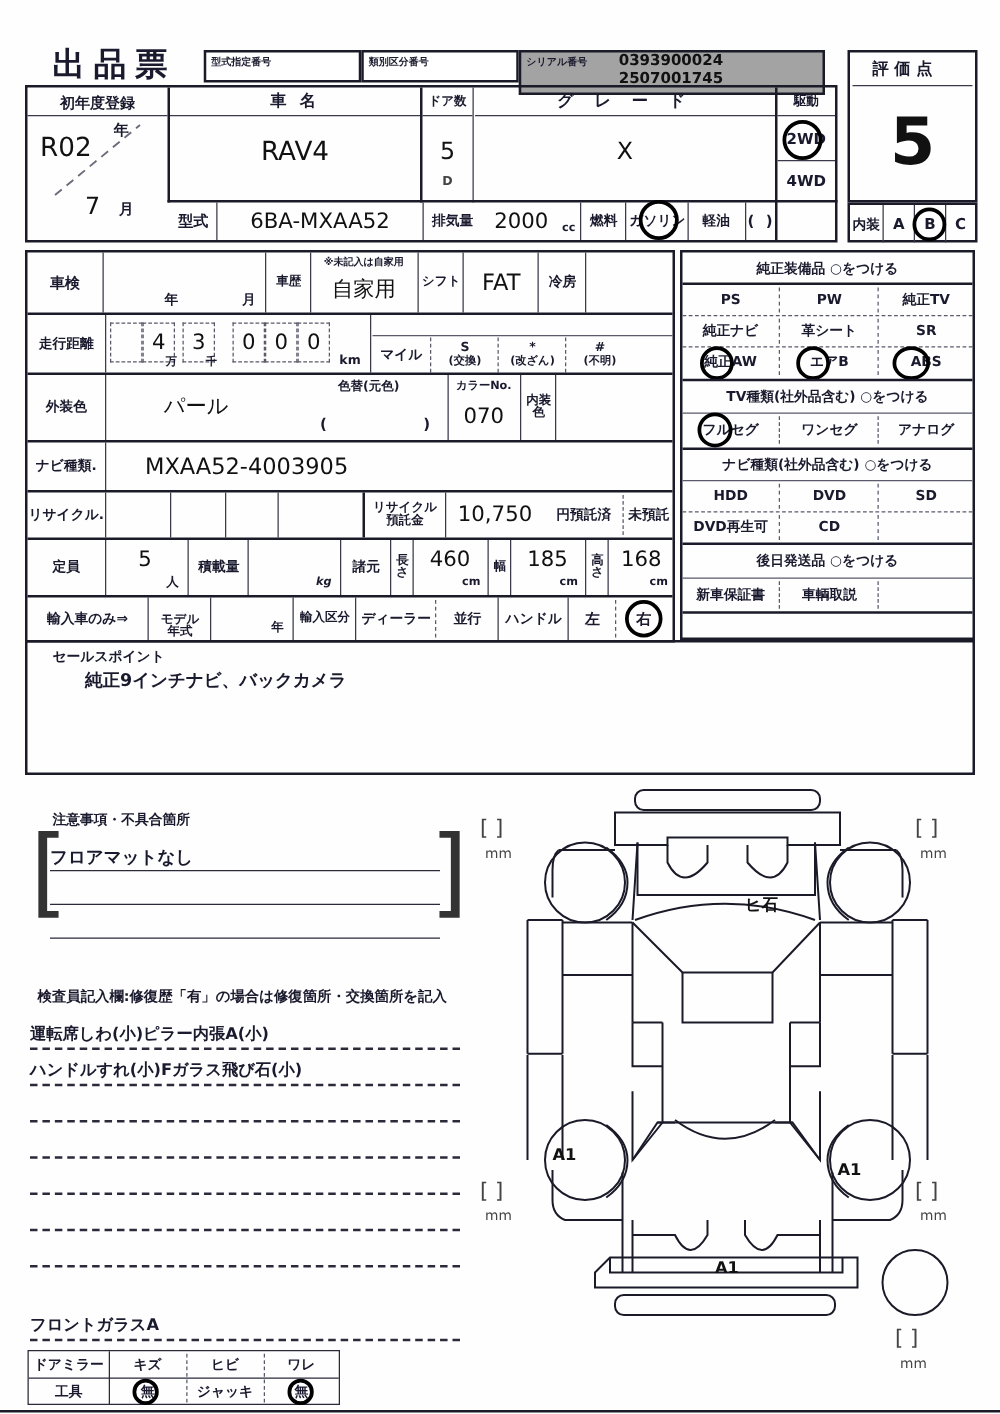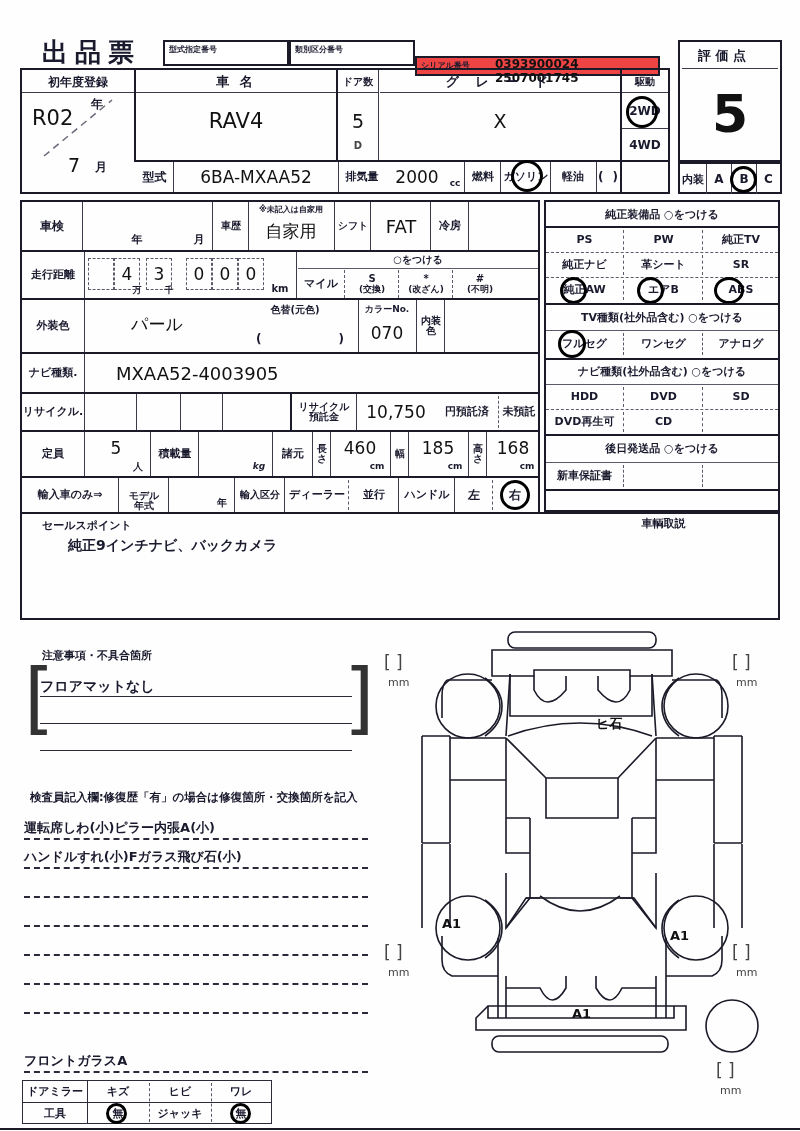--- a/index.html
+++ b/index.html
@@ -63,21 +63,21 @@
   <div class="box bd2" style="left:163px; top:40px; width:126px; height:26px; background:#fff;">
     <div class="box lbl tiny lt" style="left:4px; top:2px; width:90px; height:12px;">型式指定番号</div>
     <div class="box val lt" style="left:4px; top:10px; width:118px; height:14px; font-size:12px;"></div>
   </div>
 
   <div class="box bd2" style="left:289px; top:40px; width:126px; height:26px; background:#fff;">
     <div class="box lbl tiny lt" style="left:4px; top:2px; width:90px; height:12px;">類別区分番号</div>
     <div class="box val lt" style="left:4px; top:10px; width:118px; height:14px; font-size:12px;"></div>
   </div>
 
-  <div class="box bd2" style="left:415px; top:40px; width:245px; height:20px; background:#ef4444;margin-top:16px;">
+  <div class="box bd2" style="left:415px; top:40px; width:245px; height:36px; background:#a3a3a3;">
     <div class="box lbl tiny lt" style="left:4px; top:2px; width:70px; height:12px;">シリアル番号</div>
     <div class="box val" style="left:78px; top:4px; width:165px; height:18px; font-size:12px; font-weight:bold; letter-spacing:0px;">0393900024 2507001745</div>
   </div>
 
   <div class="box bd2" style="left:678px; top:40px; width:104px; height:122px;">
     <div class="box lbl" style="left:0px; top:2px; width:84px; height:24px; font-size:13px;">評 価 点</div>
     <div class="box" style="left:2px; top:26px; width:96px; height:1px; background:#3a3a4a;"></div>
     <div class="box val" style="left:0px; top:28px; width:100px; height:88px; font-size:52px; font-weight:bold;">5</div>
   </div>
 
@@ -177,21 +177,20 @@
   <div class="box bdash val" style="left:114px; top:258px; width:26px; height:32px; font-size:17px;">4</div>
   <div class="box lbl" style="left:128px; top:284px; width:18px; height:14px; font-size:9px;">万</div>
   <div class="box bdash val" style="left:146px; top:258px; width:26px; height:32px; font-size:17px;">3</div>
   <div class="box lbl" style="left:160px; top:284px; width:18px; height:14px; font-size:9px;">千</div>
   <div class="box bdash val" style="left:186px; top:258px; width:26px; height:32px; font-size:17px;">0</div>
   <div class="box bdash val" style="left:212px; top:258px; width:26px; height:32px; font-size:17px;">0</div>
   <div class="box bdash val" style="left:238px; top:258px; width:26px; height:32px; font-size:17px;">0</div>
   <div class="box lbl" style="left:268px; top:282px; width:24px; height:14px; font-size:10px;">km</div>
   <div class="box" style="left:296px; top:252px; width:1px; height:46px; background:#3a3a4a;"></div>
 
-  <div class="box lbl" style="left:298px; top:252px; width:240px; height:16px; font-size:10px;">○をつける</div>
   <div class="box" style="left:298px; top:268px; width:240px; height:1px; background:#5a5a6a;"></div>
   <div class="box lbl" style="left:298px; top:270px; width:46px; height:28px; font-size:11px;">マイル</div>
   <div class="box bdash" style="left:344px; top:270px; width:0px; height:28px; border-left:1px dashed #5a5a6a; border-top:none; border-right:none; border-bottom:none;"></div>
   <div class="box lbl" style="left:346px; top:270px; width:52px; height:28px; flex-direction:column; justify-content:center;">
     <span style="font-size:10px;">S</span>
     <span style="font-size:9px;">(交換)</span>
   </div>
   <div class="box bdash" style="left:398px; top:270px; width:0px; height:28px; border-left:1px dashed #5a5a6a; border-top:none; border-right:none; border-bottom:none;"></div>
   <div class="box lbl" style="left:400px; top:270px; width:52px; height:28px; flex-direction:column; justify-content:center;">
     <span style="font-size:10px;">*</span>
@@ -350,21 +349,21 @@
   <div class="box lbl" style="left:546px; top:410px; width:77px; height:24px; font-size:11px;">DVD再生可</div>
   <div class="box lbl" style="left:625px; top:410px; width:77px; height:24px; font-size:11px;">CD</div>
   <div class="box lbl" style="left:704px; top:410px; width:74px; height:24px; font-size:11px;"></div>
   <div class="box bdash" style="left:623px; top:412px; width:0; height:20px; border-left:1px dashed #5a5a6a; border-top:none;border-right:none;border-bottom:none;"></div>
   <div class="box bdash" style="left:702px; top:412px; width:0; height:20px; border-left:1px dashed #5a5a6a; border-top:none;border-right:none;border-bottom:none;"></div>
   <div class="box" style="left:546px; top:434px; width:232px; height:2px; background:#1a1a28;"></div>
 
   <div class="box lbl" style="left:546px; top:436px; width:232px; height:26px; font-size:11px;">後日発送品 ○をつける</div>
   <div class="box" style="left:546px; top:462px; width:232px; height:1px; background:#5a5a6a;"></div>
   <div class="box lbl" style="left:546px; top:463px; width:77px; height:26px; font-size:11px;">新車保証書</div>
-  <div class="box lbl" style="left:625px; top:463px; width:77px; height:26px; font-size:11px;margin-top:48px;">車輌取説</div>
+  <div class="box lbl" style="left:625px; top:463px; width:77px; height:26px; font-size:11px;">車輌取説</div>
   <div class="box lbl" style="left:704px; top:463px; width:74px; height:26px; font-size:11px;"></div>
   <div class="box bdash" style="left:623px; top:465px; width:0; height:22px; border-left:1px dashed #5a5a6a; border-top:none;border-right:none;border-bottom:none;"></div>
   <div class="box bdash" style="left:702px; top:465px; width:0; height:22px; border-left:1px dashed #5a5a6a; border-top:none;border-right:none;border-bottom:none;"></div>
   <div class="box" style="left:546px; top:489px; width:232px; height:2px; background:#1a1a28;"></div>
 
   <div class="box lbl lt" style="left:42px; top:648px; width:220px; height:16px; font-size:11px;">注意事項・不具合箇所</div>
   <div class="box bracket" style="left:24px; top:658px; width:14px; height:80px; font-size:78px; line-height:80px; letter-spacing:0;">[</div>
   <div class="box bracket" style="left:344px; top:658px; width:14px; height:80px; font-size:78px; line-height:80px; letter-spacing:0;">]</div>
 
   <div class="box lbl lt" style="left:40px; top:676px; width:300px; height:20px; font-size:14px;">フロアマットなし</div>

